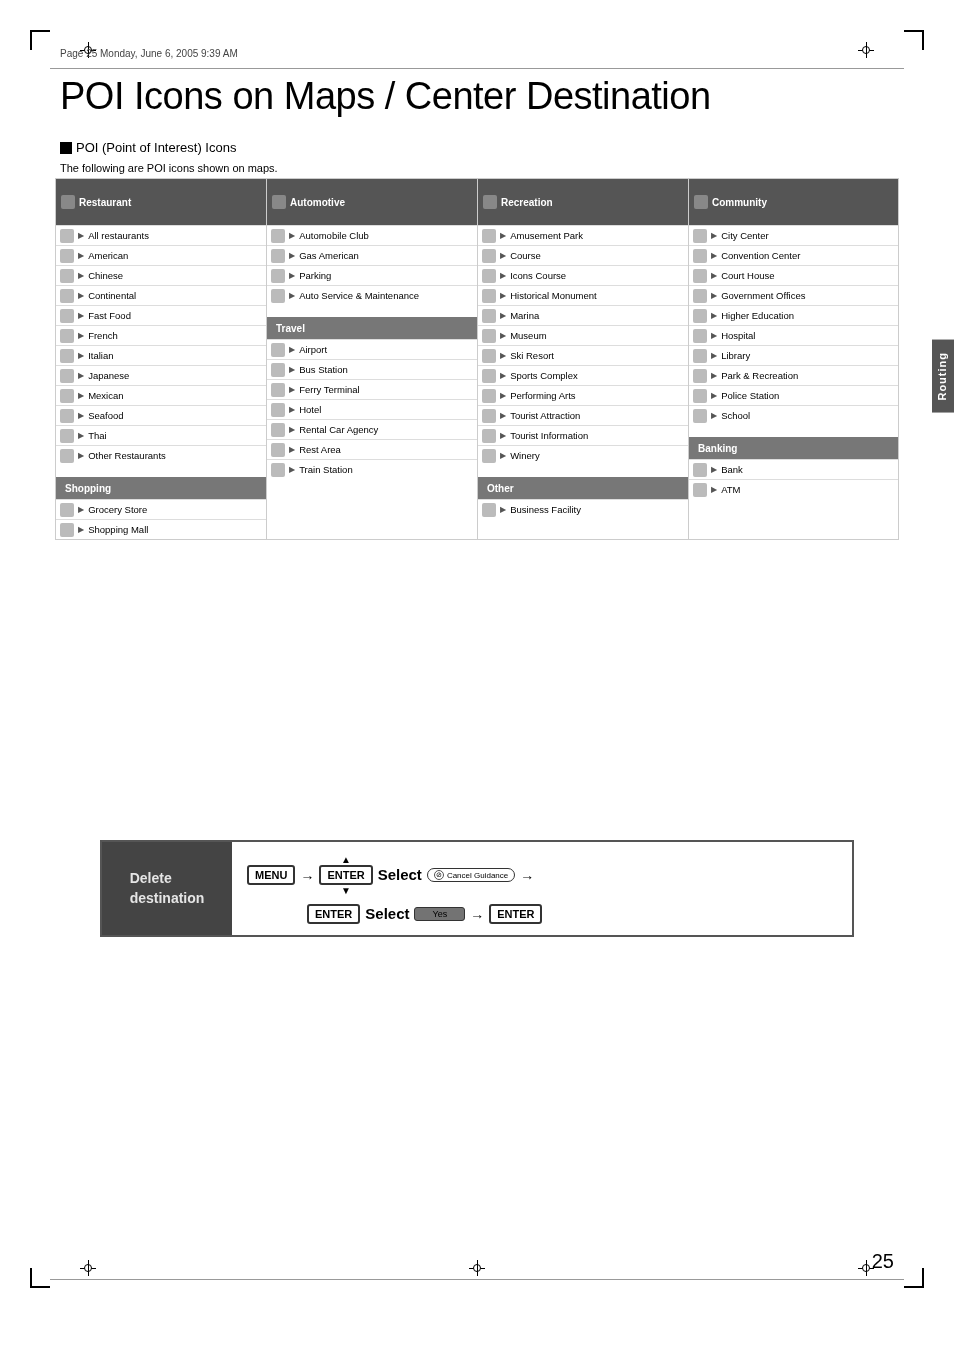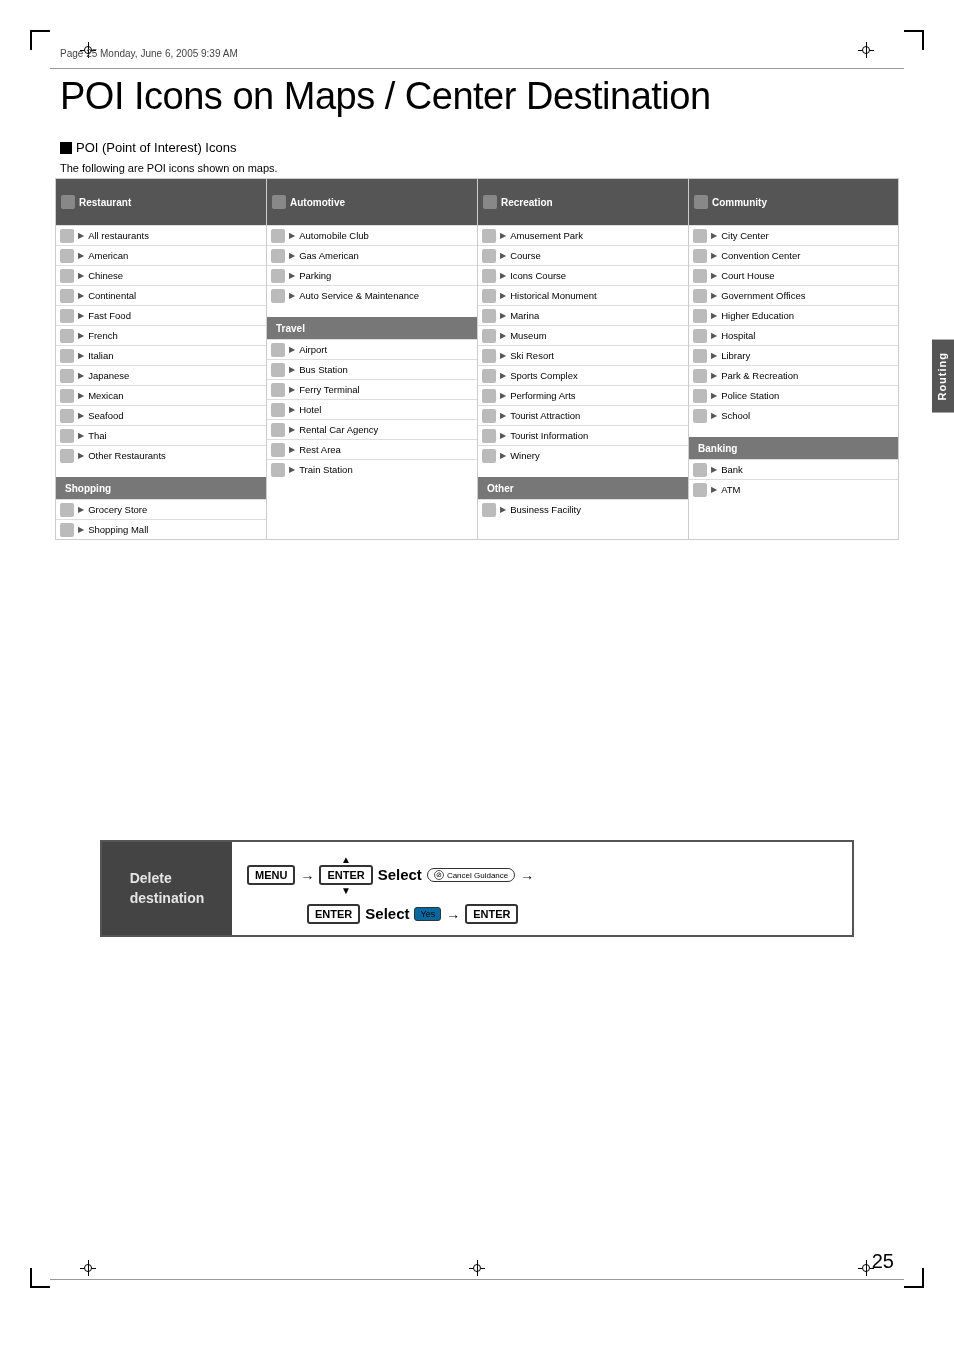--- a/index.html
+++ b/index.html
@@ -280,22 +280,22 @@
       justify-content: center;
       font-size: 7px;
     }
 
     .yes-badge {
       display: inline-flex;
       align-items: center;
       border: 1px solid #333;
       border-radius: 3px;
       font-size: 9px;
-      padding: 1px 5px;
-      background: #0369a1;
+      padding: 1px 17px;
+      background: #737373;
     }
 
     
     .page-number {
       position: absolute;
       bottom: 75px;
       right: 60px;
       font-size: 20px;
       font-weight: normal;
     }

